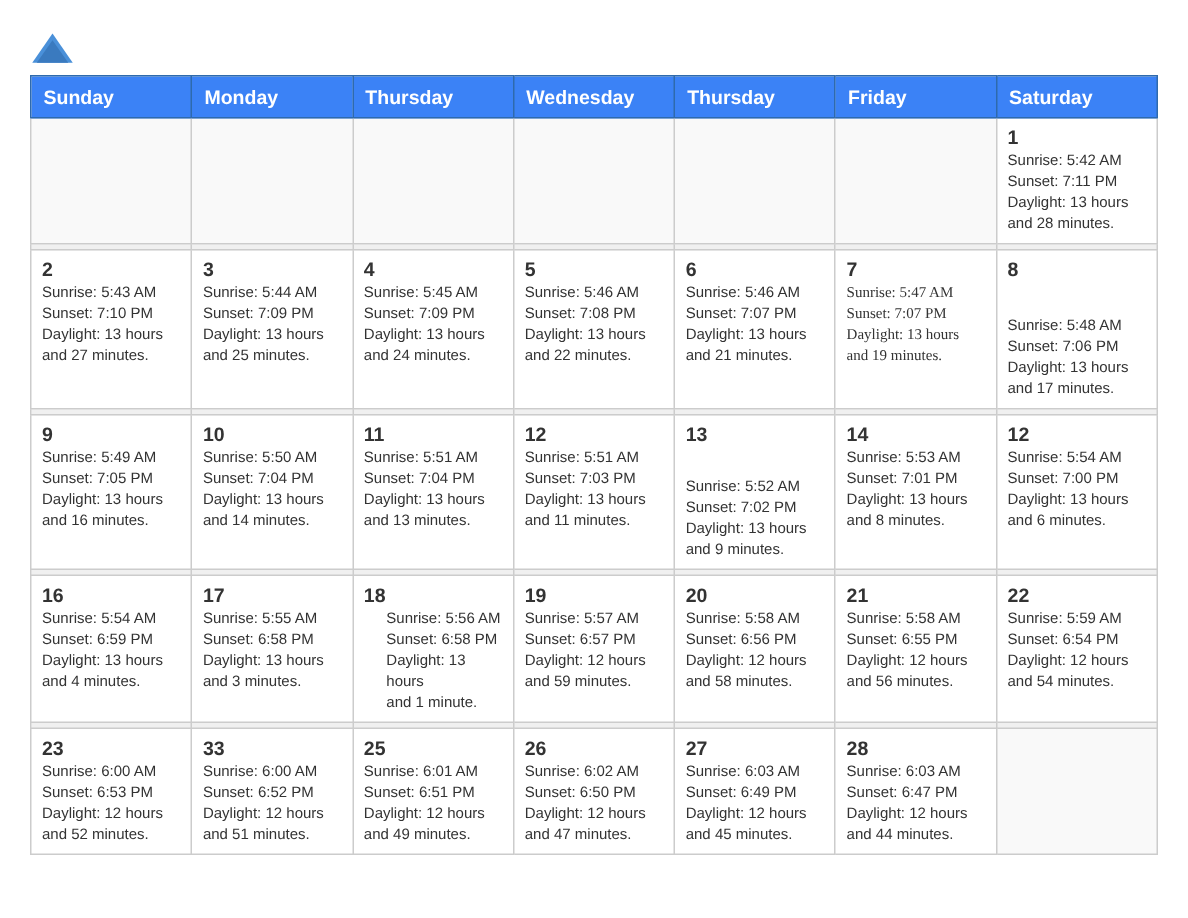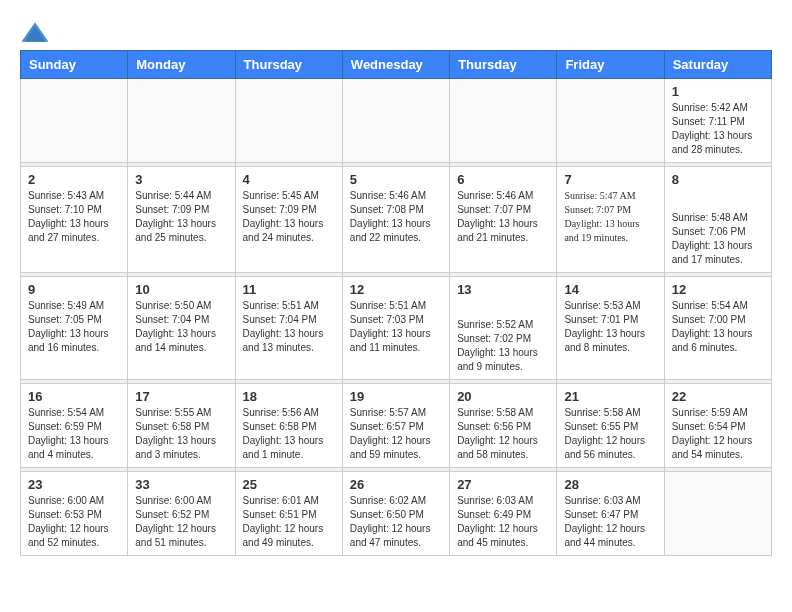--- a/index.html
+++ b/index.html
@@ -269,21 +269,21 @@
         </td>
         <td>
           <span class="day-number">17</span>
           <div class="day-info" style="white-space: pre-line;">Sunrise: 5:55 AM
 Sunset: 6:58 PM
 Daylight: 13 hours
 and 3 minutes.</div>
         </td>
         <td>
           <span class="day-number">18</span>
-          <div class="day-info" style="white-space: pre-line;">Sunrise: 5:56 AM
+          <div class="day-info" style="white-space: pre-line; margin-left: 15px;">Sunrise: 5:56 AM
 Sunset: 6:58 PM
 Daylight: 13 hours
 and 1 minute.</div>
         </td>
         <td>
           <span class="day-number">19</span>
           <div class="day-info" style="white-space: pre-line;">Sunrise: 5:57 AM
 Sunset: 6:57 PM
 Daylight: 12 hours
 and 59 minutes.</div>

